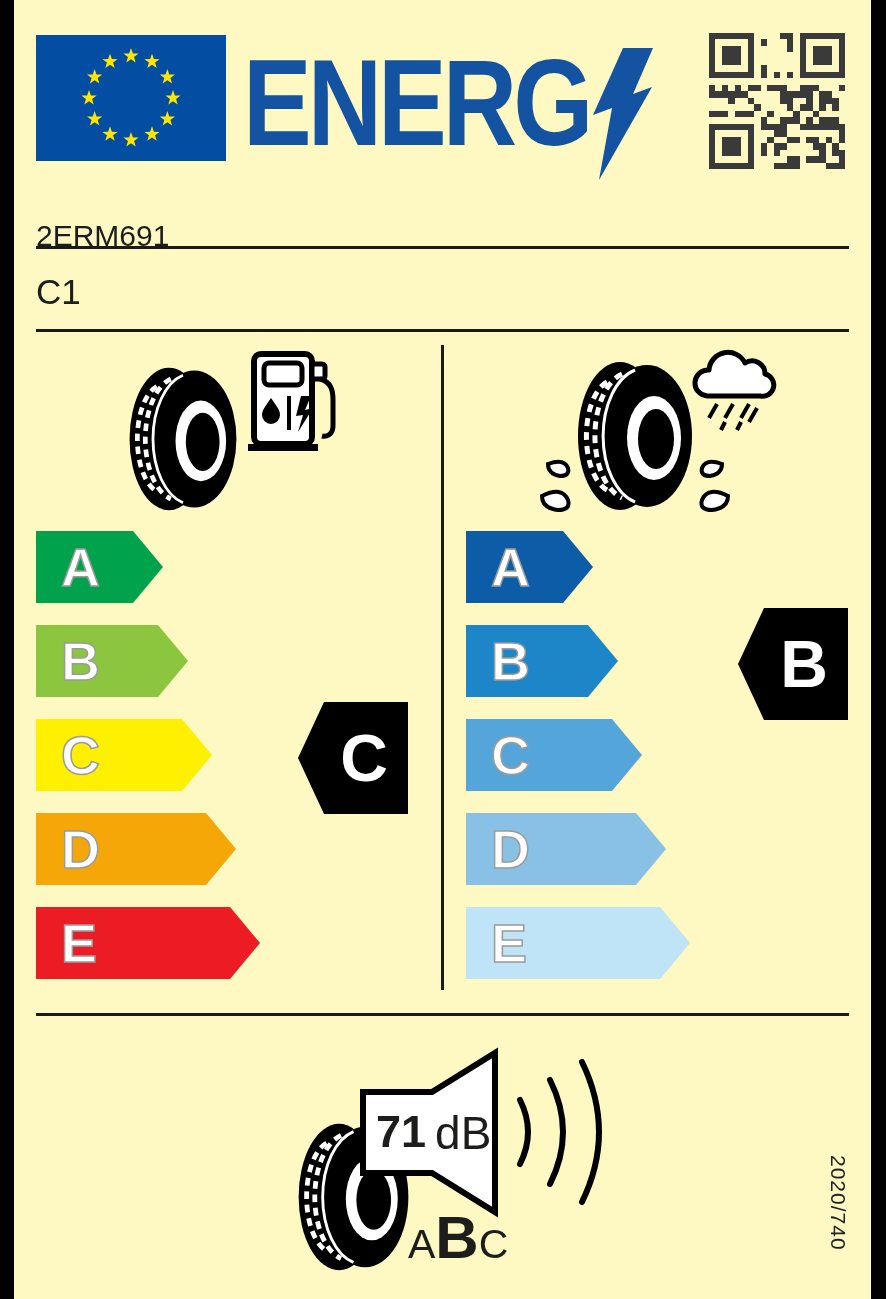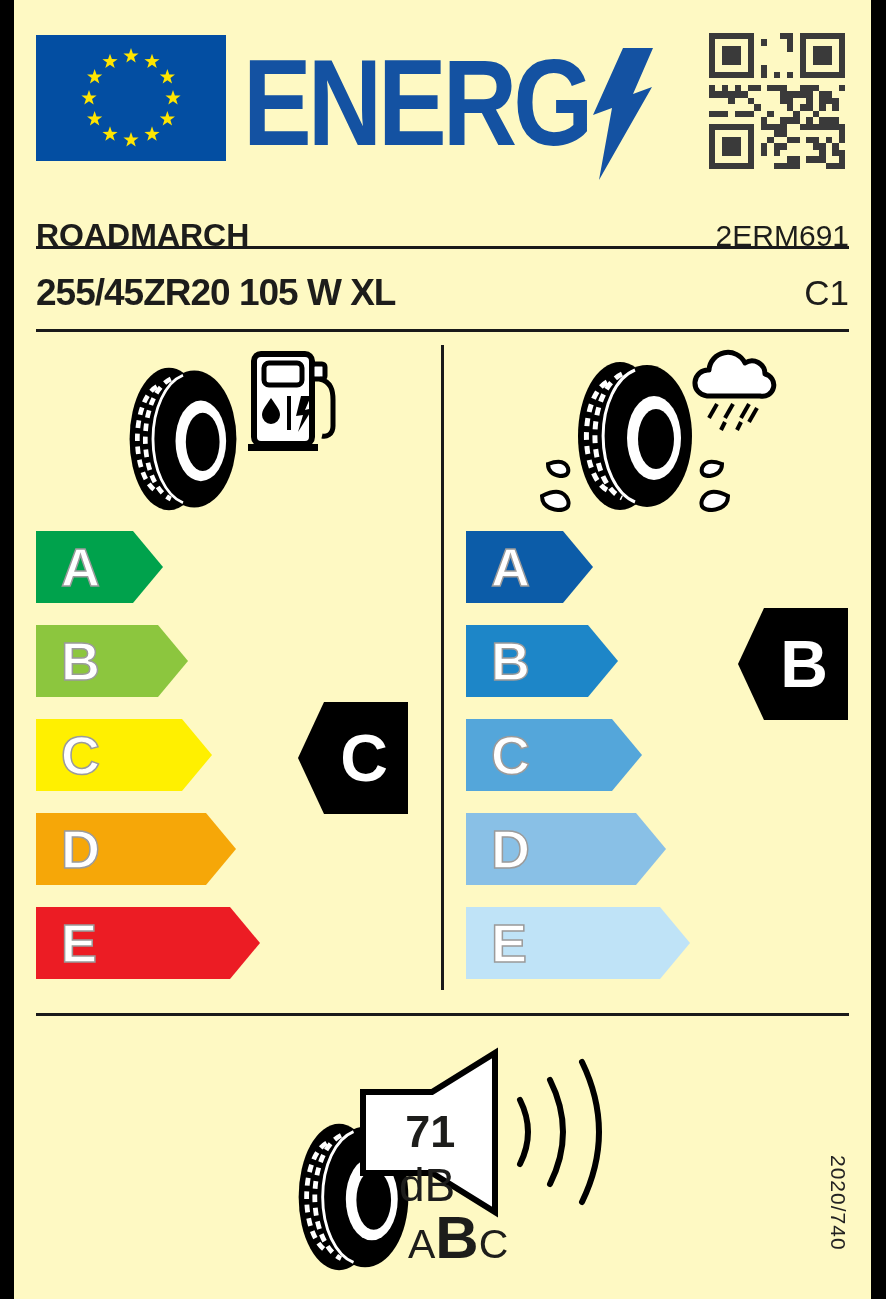--- a/index.html
+++ b/index.html
@@ -65,21 +65,21 @@
     clip-path:polygon(26px 0,100% 0,100% 100%,26px 100%,0 50%);
     display:flex;align-items:center;justify-content:center;
   }
   .indicator span{color:#fff;font-size:66px;font-weight:700;margin-left:22px;line-height:1;}
   .ind-fuel{left:298px;top:702px;}
   .ind-wet{left:738px;top:608px;}
 
   
   .tire-noise{left:295px;top:1120px;}
   .speaker{left:352px;top:1042px;}
-  .noise-text{position:absolute;left:390px;top:1106px;display:flex;align-items:flex-end;flex-direction:column;}
+  .noise-text{position:absolute;left:376px;top:1106px;display:flex;align-items:flex-start;}
   .noise-value{font-size:45px;font-weight:700;}
   .noise-unit{font-size:46px;font-weight:400;margin-left:9px;}
   .noise-classes{position:absolute;left:408px;top:1202px;display:flex;align-items:baseline;}
   .noise-class{font-size:41px;font-weight:400;line-height:1.2;}
   .noise-class.rated{font-size:60px;font-weight:700;}
   .regulation{
     position:absolute;left:826px;top:1155px;font-size:21px;color:#222;
     writing-mode:vertical-rl;letter-spacing:1px;
   }
 </style>
@@ -319,27 +319,25 @@
       <rect x="10" y="20" width="1" height="1" fill="#3a3a3a"></rect>
       <rect x="11" y="20" width="1" height="1" fill="#3a3a3a"></rect>
       <rect x="12" y="20" width="1" height="1" fill="#3a3a3a"></rect>
       <rect x="13" y="20" width="1" height="1" fill="#3a3a3a"></rect>
       <rect x="18" y="20" width="1" height="1" fill="#3a3a3a"></rect>
       <rect x="19" y="20" width="1" height="1" fill="#3a3a3a"></rect>
       <rect x="20" y="20" width="1" height="1" fill="#3a3a3a"></rect>
     </svg>
 
   <div class="row brand-row">
-    <span class="brand">ROADMARCH</span>
     <span class="model">2ERM691</span>
   </div>
   <div class="rule rule1"></div>
 
   <div class="row size-row">
-    <span class="tire-size">255/45ZR20 105 W XL</span>
     <span class="tire-class">C1</span>
   </div>
   <div class="rule rule2"></div>
 
   <div class="divider"></div>
 
   <svg class="icon tire-fuel" width="114" height="150" viewBox="0 0 120 160">
     <ellipse cx="45" cy="80" rx="42" ry="76" fill="#000"></ellipse>
     <ellipse cx="72" cy="80" rx="45" ry="73" fill="#000"></ellipse>
     <path d="M60 12 A 42 70 0 0 0 60 148" stroke="#fff" stroke-width="3" fill="none"></path>

